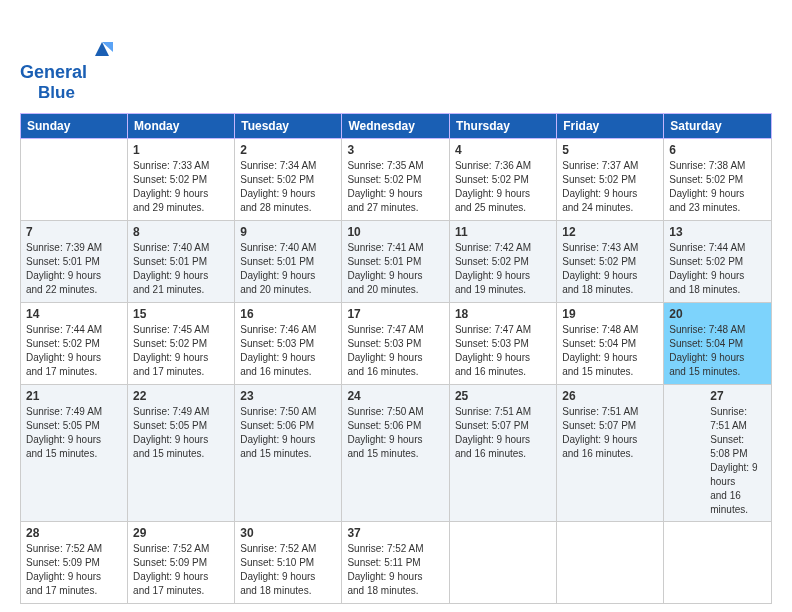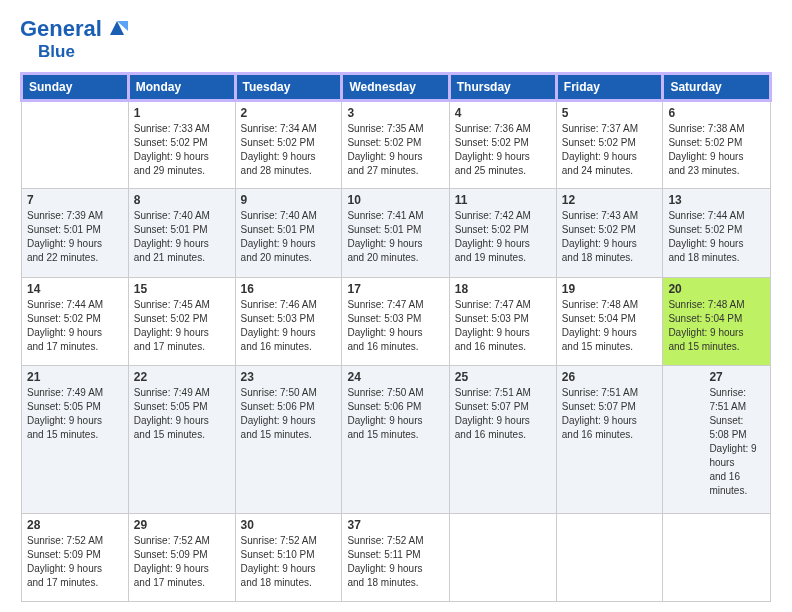--- a/index.html
+++ b/index.html
@@ -23,23 +23,24 @@
       justify-content: space-between;
       align-items: flex-start;
       margin-bottom: 10px;
     }
     .logo {
       display: flex;
       flex-direction: column;
       align-items: flex-start;
     }
     .logo-general {
-      font-size: 22px;
-      font-weight: bold;
-      color: #333;
+      font-size: 18px;
+      font-weight: bold;
+      color: #333;
+      margin-top: 46px;
     }
     .logo-general span {
       color: #1a5fb4;
     }
     .logo-blue {
       font-size: 17px;
       font-weight: bold;
       color: #1a5fb4;
       margin-left: 18px;
     }
@@ -71,21 +72,21 @@
       border-collapse: collapse;
       flex: 1;
     }
     .calendar-table th {
       background: #1a5fb4;
       color: #fff;
       padding: 5px 6px;
       text-align: left;
       font-size: 12px;
       font-weight: bold;
-      border: 3px solid #c4b5fd;
+      border: 1px solid #c4b5fd;
     }
     .calendar-table td {
       border: 1px solid #ccc;
       vertical-align: top;
       padding: 4px 5px;
       width: 108px;
       height: 82px;
     }
     .day-number {
       font-weight: bold;
@@ -219,21 +220,21 @@
             <div class="day-info">Sunrise: 7:47 AM<br>Sunset: 5:03 PM<br>Daylight: 9 hours<br>and 16 minutes.</div>
           </td>
           <td style="background: rgb(255, 255, 255);">
             <span class="day-number">18</span>
             <div class="day-info">Sunrise: 7:47 AM<br>Sunset: 5:03 PM<br>Daylight: 9 hours<br>and 16 minutes.</div>
           </td>
           <td style="background: rgb(255, 255, 255);">
             <span class="day-number">19</span>
             <div class="day-info">Sunrise: 7:48 AM<br>Sunset: 5:04 PM<br>Daylight: 9 hours<br>and 15 minutes.</div>
           </td>
-          <td style="background: #bef264;">
+          <td style="background: #7dd3fc;">
             <span class="day-number">20</span>
             <div class="day-info">Sunrise: 7:48 AM<br>Sunset: 5:04 PM<br>Daylight: 9 hours<br>and 15 minutes.</div>
           </td>
         </tr>
         <tr>
           <td style="background: rgb(240, 244, 248);">
             <span class="day-number">21</span>
             <div class="day-info">Sunrise: 7:49 AM<br>Sunset: 5:05 PM<br>Daylight: 9 hours<br>and 15 minutes.</div>
           </td>
           <td style="background: rgb(240, 244, 248);">

